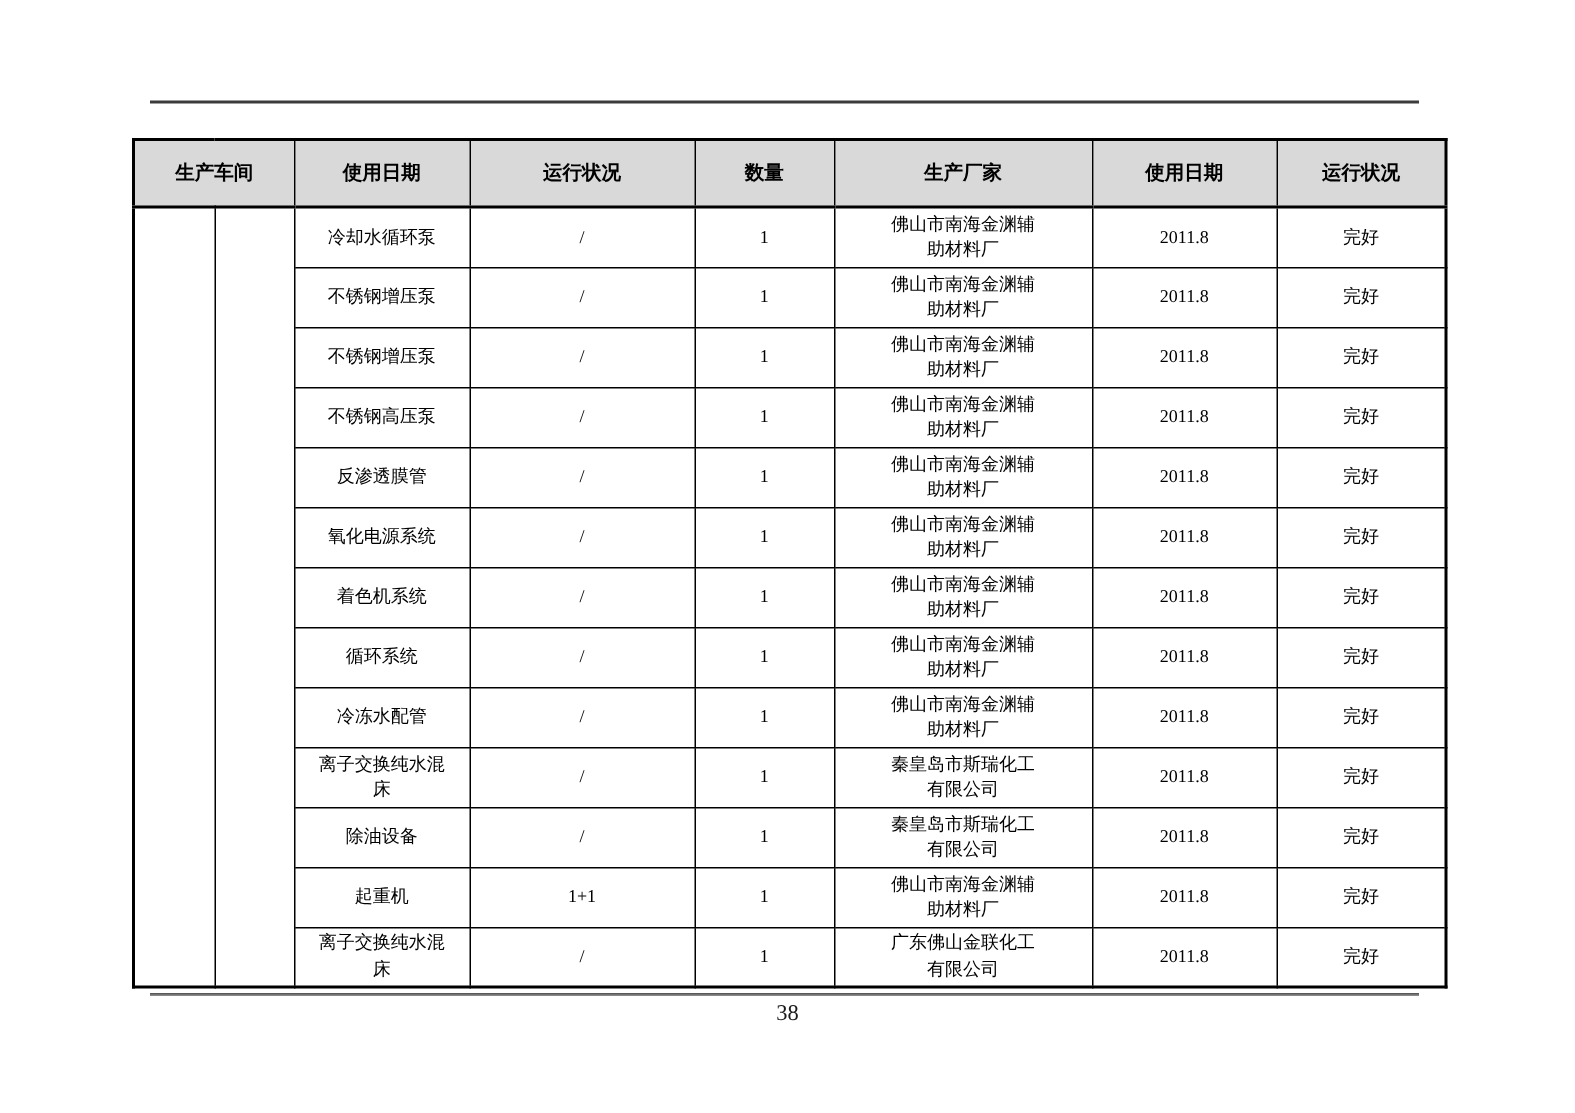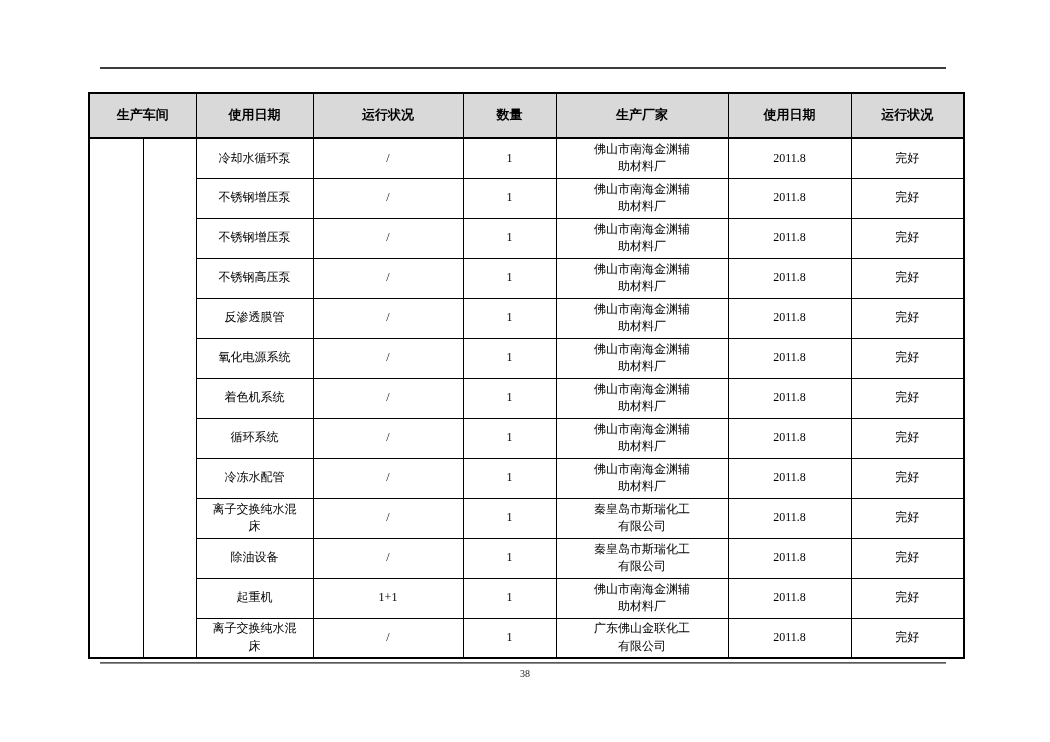--- a/index.html
+++ b/index.html
@@ -67,21 +67,21 @@
     position: absolute;
     top: 662px; left: 100px; width: 846px;
     height: 2px;
     background: #8a8a8a;
     border-top: 1px solid #5a5a5a;
   }
   .page-number {
     position: absolute;
     top: 668px; left: 0; width: 1050px;
     text-align: center;
-    font-size: 10px;
+    font-size: 15px;
     color: #1a1a1a;
   }
 </style>
 </head>
 <body>
 
 <div class="page">
 
   <div class="doc-header-rule"></div>
 

